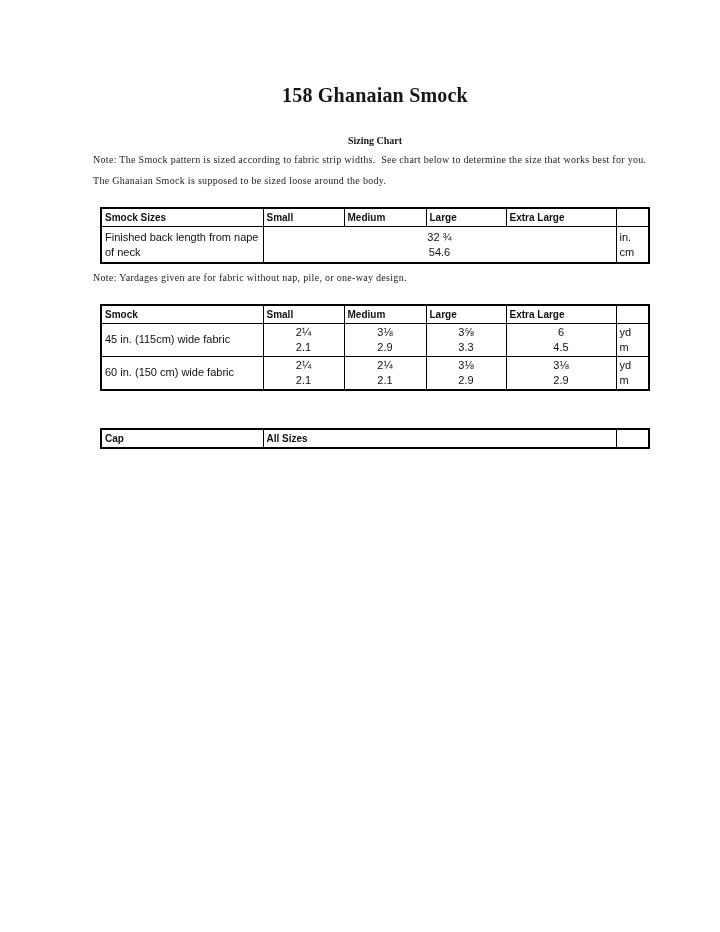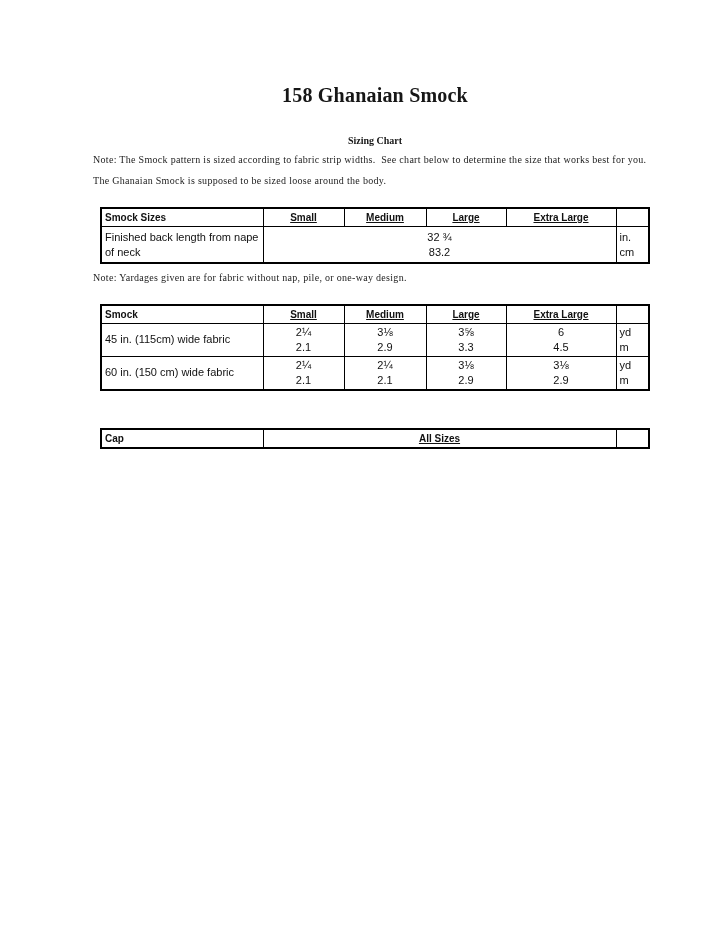--- a/index.html
+++ b/index.html
@@ -57,21 +57,21 @@
     line-height: 15px;
     vertical-align: middle;
     overflow: hidden;
   }
   th.col-label, th.col-head {
     font-size: 10px;
     font-weight: 700;
     height: 18px;
   }
   th.col-label { text-align: left; padding-left: 5px; }
-  th.col-head  { text-align: center; text-decoration: underline; }
+  th.col-head  { text-align: left; }
   th.col-unit  { height: 18px; }
   td.label-cell {
     text-align: left;
     padding-left: 5px;
     line-height: 14.5px;
   }
   td.label-top { vertical-align: top; padding-top: 2px; }
   td.val-cell  { text-align: center; }
   td.unit-cell { text-align: left; padding-left: 5px; }
   .tbl-sizing  { margin-top: 15px; }
@@ -109,21 +109,21 @@
       <th class="col-head">Small</th>
       <th class="col-head">Medium</th>
       <th class="col-head">Large</th>
       <th class="col-head">Extra Large</th>
       <th class="col-unit"></th>
     </tr>
     <tr class="row-h2b">
       <td class="label-cell">Finished back length from nape of neck</td>
       <td class="val-cell two-line" colspan="4">
         <div>32 ¾</div>
-        <div>83.2</div>
+        <div>54.6</div>
       </td>
       <td class="unit-cell two-line">
         <div>in.</div>
         <div>cm</div>
       </td>
     </tr>
   </tbody>
     </table>
 
 

